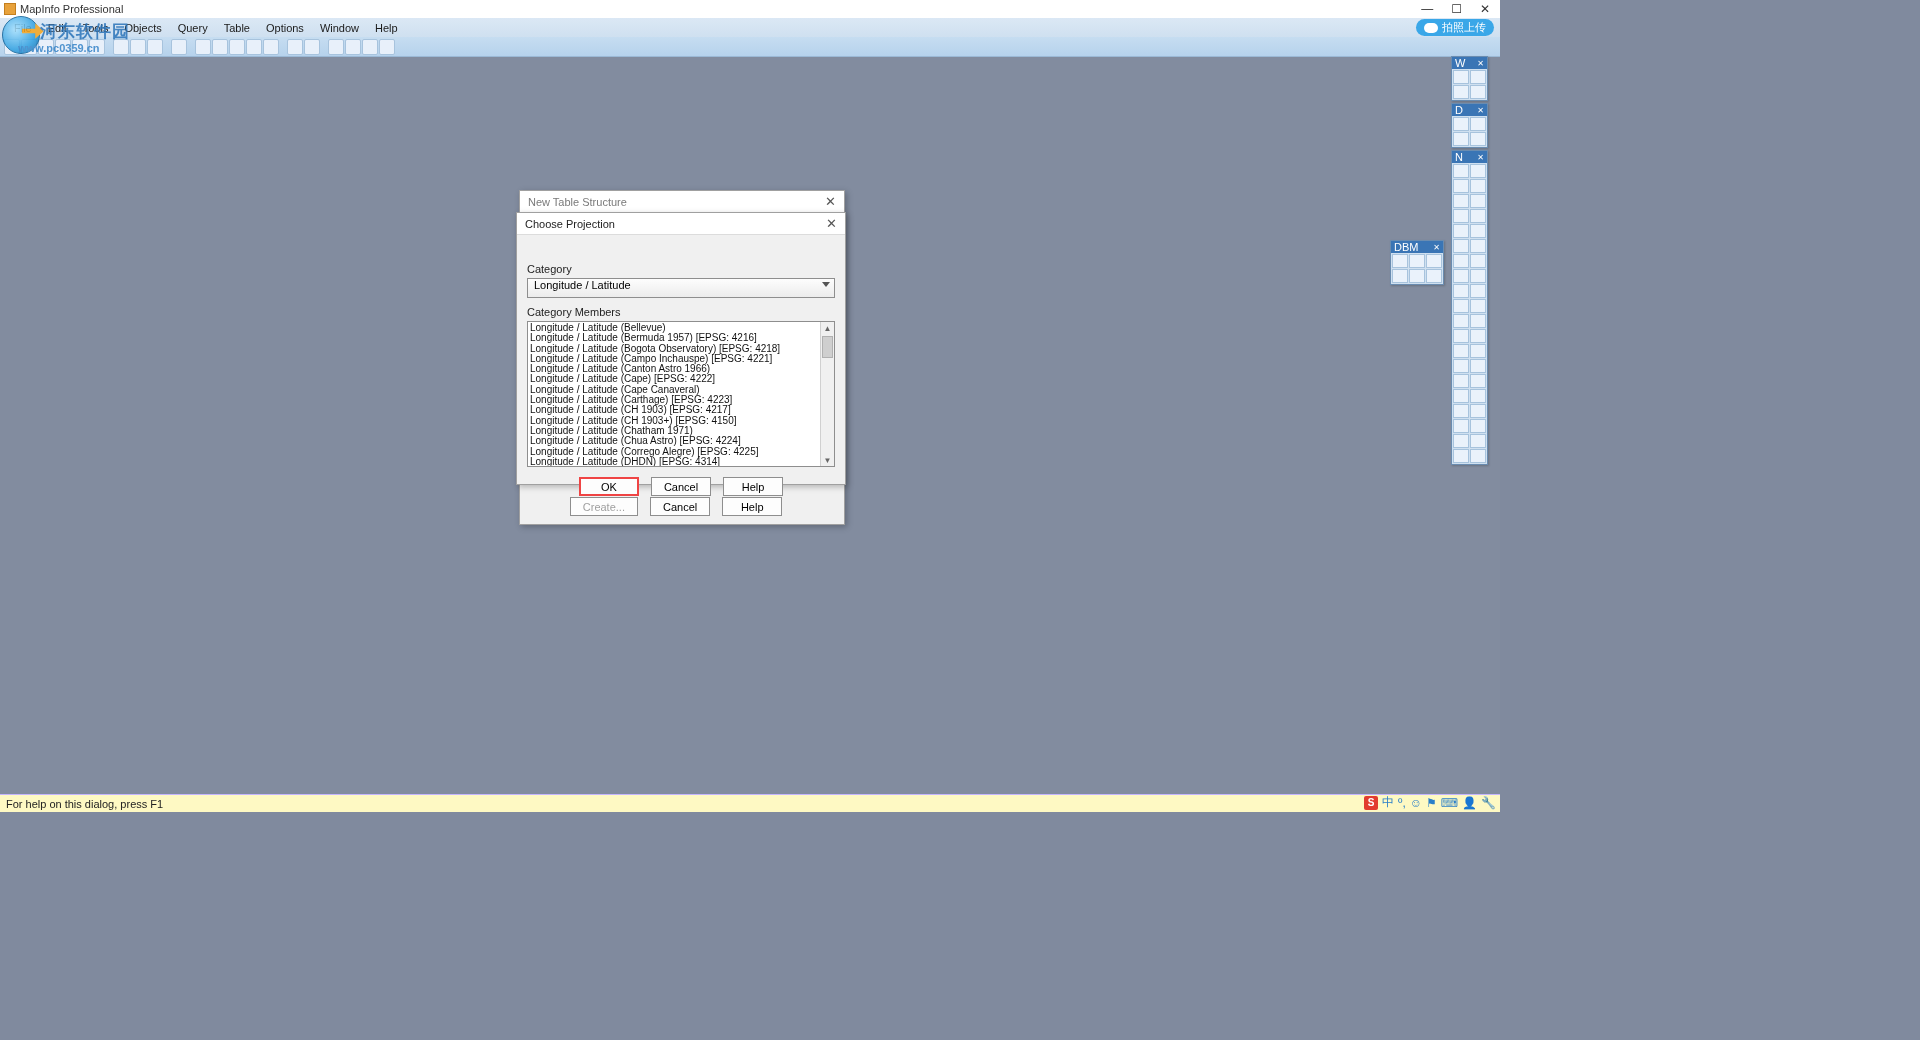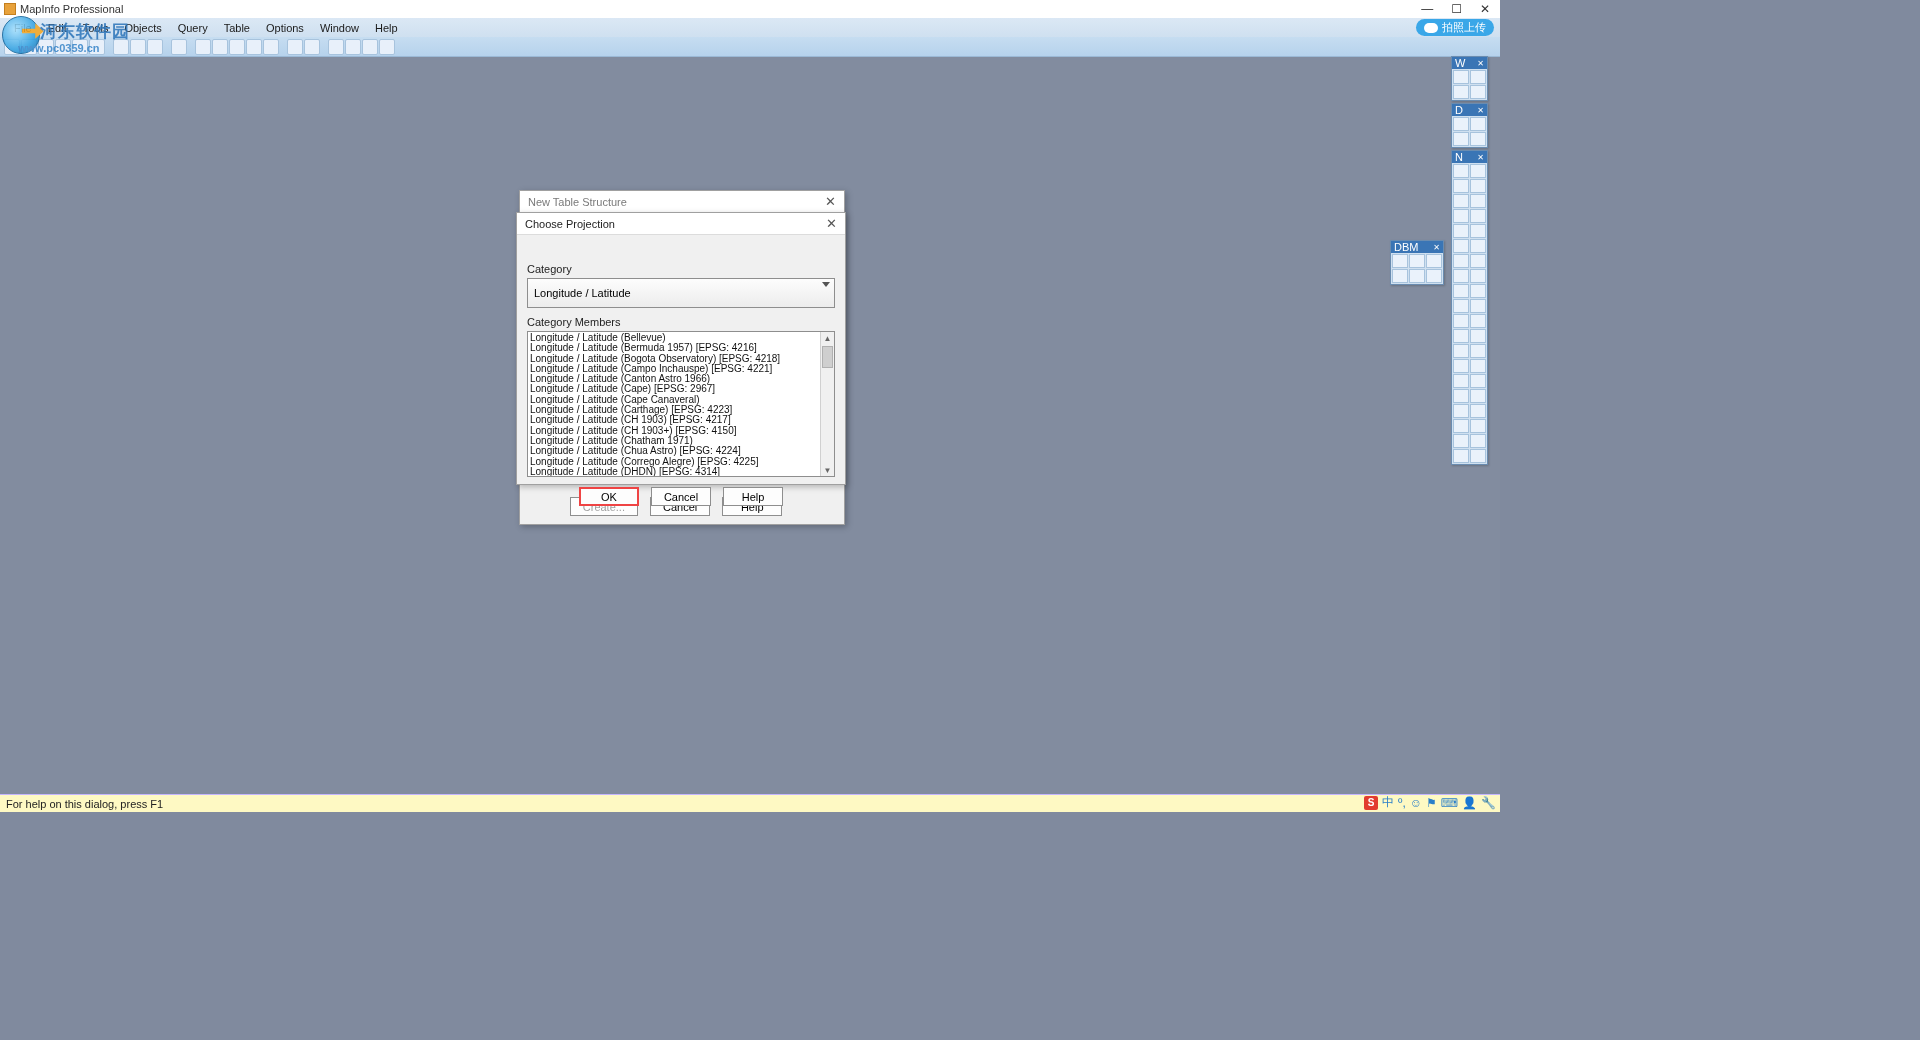--- a/index.html
+++ b/index.html
@@ -54,21 +54,21 @@
 .dlg-nts { left: 519px; top: 190px; width: 326px; height: 335px; }
 .dlg-nts .row-btns { position: absolute; bottom: 8px; left: 0; right: 12px; display: flex; justify-content: center; gap: 12px; }
 .btn { height: 19px; min-width: 60px; padding: 0 12px; background: #fdfdfd; border: 1px solid #8e8e8e; font-size: 11px; display: inline-flex; align-items: center; justify-content: center; cursor: default; }
 .btn.primary { border: 2px solid #ef4444; }
 .btn.disabled { color: #a0a0a0; }
 
 
 .dlg-cp { left: 516px; top: 212px; width: 330px; height: 273px; z-index: 10; }
 .dlg-cp .content { padding: 8px 10px 6px 10px; margin-top: 20px; }
 .lbl { font-size: 11px; color: #222; margin-bottom: 3px; display: block; }
-.select { position: relative; height: 30px; background: linear-gradient(#fdfdfd,#ececec); border: 1px solid #8e8e8e; display: flex; align-items: center; padding: 0 18px 0 6px; font-size: 11px; }
+.select { position: relative; height: 20px; background: linear-gradient(#fdfdfd,#ececec); border: 1px solid #8e8e8e; display: flex; padding: 0 18px 0 6px; font-size: 11px; }
 .select .chev { position: absolute; right: 4px; top: 3px; width: 0; height: 0; border-left: 4px solid transparent; border-right: 4px solid transparent; border-top: 5px solid #555; }
 .listbox { margin-top: 3px; height: 146px; background: #fff; border: 1px solid #8e8e8e; position: relative; overflow: hidden; }
 .listbox .sb { position: absolute; right: 0; top: 0; bottom: 0; width: 14px; background: #f0f0f0; border-left: 1px solid #d0d0d0; }
 .listbox .sb .thumb { position: absolute; top: 14px; left: 1px; right: 1px; height: 22px; background: #cfcfcf; border: 1px solid #b0b0b0; }
 .listbox .sb .arr { position: absolute; left: 0; right: 0; height: 12px; display: flex; align-items: center; justify-content: center; font-size: 8px; color: #666; }
 .listbox .sb .arr.up { top: 0; } .listbox .sb .arr.dn { bottom: 0; }
 .listbox .items { padding: 1px 2px; }
 .listbox .li { font-size: 10px; color: #111; line-height: 10.3px; white-space: nowrap; }
 .dlg-cp .row-btns { display: flex; justify-content: center; gap: 12px; margin-top: 10px; }
 
@@ -256,21 +256,21 @@
       <span class="chev"></span>
     </div>
     <span class="lbl" style="margin-top:8px">Category Members</span>
     <div class="listbox">
       <div class="items" id="members-list">
           <div class="li">Longitude / Latitude (Bellevue)</div>
           <div class="li">Longitude / Latitude (Bermuda 1957) [EPSG: 4216]</div>
           <div class="li">Longitude / Latitude (Bogota Observatory) [EPSG: 4218]</div>
           <div class="li">Longitude / Latitude (Campo Inchauspe) [EPSG: 4221]</div>
           <div class="li">Longitude / Latitude (Canton Astro 1966)</div>
-          <div class="li">Longitude / Latitude (Cape) [EPSG: 2967]</div>
+          <div class="li">Longitude / Latitude (Cape) [EPSG: 4222]</div>
           <div class="li">Longitude / Latitude (Cape Canaveral)</div>
           <div class="li">Longitude / Latitude (Carthage) [EPSG: 4223]</div>
           <div class="li">Longitude / Latitude (CH 1903) [EPSG: 4217]</div>
           <div class="li">Longitude / Latitude (CH 1903+) [EPSG: 4150]</div>
           <div class="li">Longitude / Latitude (Chatham 1971)</div>
           <div class="li">Longitude / Latitude (Chua Astro) [EPSG: 4224]</div>
           <div class="li">Longitude / Latitude (Corrego Alegre) [EPSG: 4225]</div>
           <div class="li">Longitude / Latitude (DHDN) [EPSG: 4314]</div>
         </div>
       <div class="sb">

